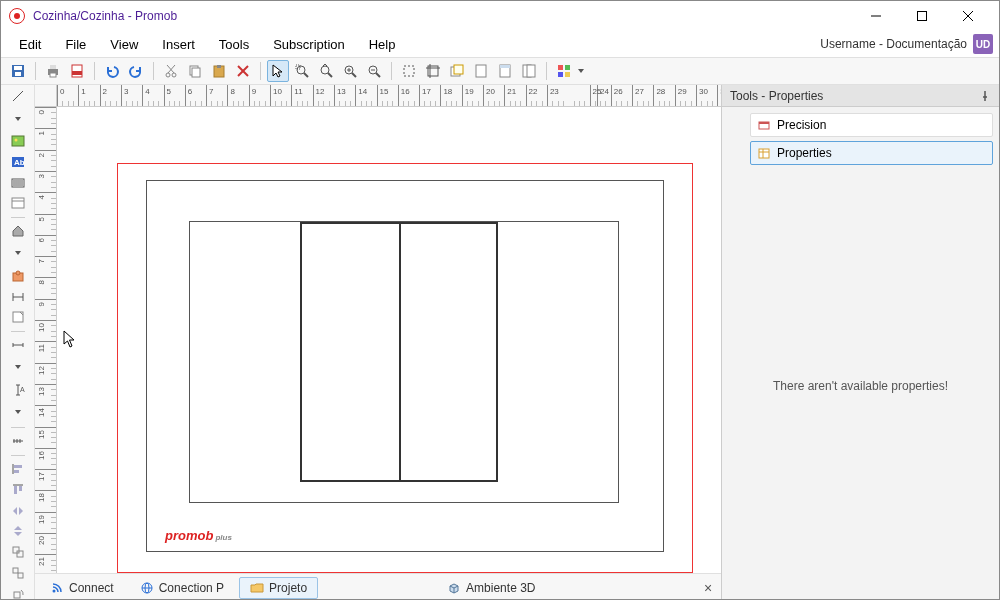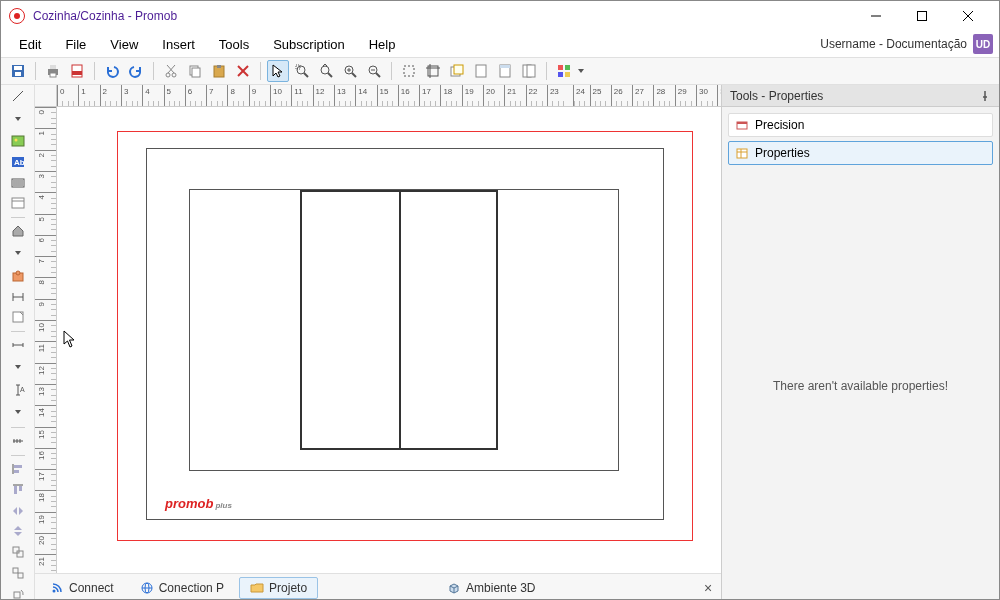--- a/index.html
+++ b/index.html
@@ -43,21 +43,21 @@
 .ruler-h .tick.major { border-left: 1px solid #888; }
 .ruler-h .tick.major span { position: absolute; top: 2px; left: 2px; }
 .ruler-h .tick.minor { border-left: 1px solid #bbb; height: 6px; top: 16px; }
 .ruler-v { position: absolute; top: 22px; left: 0; bottom: 28px; width: 22px; background: #f7f7f7; border-right: 1px solid #ccc; font-size: 8px; color: #555; overflow: hidden; }
 .ruler-v .tick { position: absolute; left: 0; width: 22px; height: 1px; }
 .ruler-v .tick.major { border-top: 1px solid #888; }
 .ruler-v .tick.major span { position: absolute; left: 2px; top: 2px; writing-mode: vertical-rl; transform: rotate(180deg); }
 .ruler-v .tick.minor { border-top: 1px solid #bbb; width: 6px; left: 16px; }
 
 .canvas-scroll { position: absolute; top: 22px; left: 22px; right: 0; bottom: 28px; background: #fff; overflow: hidden; }
-.page-outer { position: absolute; top: 24px; left: 60px; width: 576px; height: 410px; border: 1px solid #e33; background: #fff; }
+.page-outer { position: absolute; top: 56px; left: 60px; width: 576px; height: 410px; border: 1px solid #e33; background: #fff; }
 .page-inner { position: absolute; top: 16px; left: 28px; right: 28px; bottom: 20px; border: 1px solid #555; background: #fff; }
 .drawing-frame { position: absolute; top: 40px; left: 42px; width: 430px; height: 282px; border: 1px solid #555; }
 .cabinet { position: absolute; top: 0px; left: 110px; width: 198px; height: 260px; border: 2px solid #333; }
 .cabinet::after { content:""; position: absolute; top: 0; bottom: 0; left: 50%; width: 2px; background: #333; }
 .logo-promob { position: absolute; bottom: 8px; left: 18px; color: #d22; font-weight: bold; font-style: italic; font-size: 13px; }
 .logo-promob .plus { color: #888; font-size: 8px; font-style: italic; margin-left: 2px; }
 
 .cursor-arrow { position: absolute; top: 245px; left: 28px; width: 14px; height: 18px; pointer-events: none; z-index: 10;}
 .cursor-arrow svg { width: 14px; height: 18px; }
 
@@ -67,21 +67,21 @@
 .btab.framed { border: 1px solid #9ac3e6; background: #eaf3fb; }
 .btab .bicon { width: 14px; height: 14px; display: flex; align-items: center; justify-content: center; }
 .bspacer { flex: 1; }
 .tabclose { width: 18px; height: 18px; display: flex; align-items: center; justify-content: center; cursor: pointer; color: #555; font-size: 14px; }
 
 
 .rightpanel { width: 278px; background: #f3f3f3; border-left: 1px solid #ccc; display: flex; flex-direction: column; }
 .rp-header { height: 22px; background: #e4e4e4; border-bottom: 1px solid #ccc; display: flex; align-items: center; padding: 0 8px; font-size: 12px; color: #333; }
 .rp-header .pin { margin-left: auto; width: 12px; height: 12px; }
 .rp-body { padding: 6px; display: flex; flex-direction: column; gap: 4px; }
-.rp-item { height: 24px; display: flex; align-items: center; gap: 6px; padding: 0 6px; background: #fff; border: 1px solid #ddd; border-radius: 2px; cursor: pointer; font-size: 12px; }
+.rp-item { height: 24px; display: flex; align-items: center; gap: 6px; padding: 0 6px; background: #fff; border: 1px solid #ddd; border-radius: 2px; cursor: pointer; font-size: 12px; margin-left: 22px; }
 .rp-item.selected { border: 1px solid #5fa3db; background: #eaf3fb; }
 .rp-item .ricon { width: 14px; height: 14px; }
 .rp-advanced { margin-top: 8px; padding: 6px; background: #fff; border: 1px solid #ddd; border-radius: 2px; display: flex; align-items: center; gap: 8px; flex: 0 0 auto; }
 .rp-adv-row { display: flex; align-items: center; gap: 6px; font-size: 12px; }
 .rp-adv-btn { width: 18px; height: 14px; background: #3a7bd5; border-radius: 1px; cursor: pointer; position: relative; }
 .rp-adv-btn::before, .rp-adv-btn::after { content:""; position:absolute; background:#cfe3f7; }
 .rp-adv-btn.cat::before { top:2px; left:2px; right:2px; height:2px; }
 .rp-adv-btn.cat::after { top:6px; left:2px; right:2px; height:6px; }
 .rp-adv-btn.list::before { top:2px; left:2px; right:2px; height:4px; }
 .rp-adv-btn.list::after { top:8px; left:2px; right:2px; height:4px; }
@@ -547,21 +547,21 @@
         </div>
         <div class="tick minor" style="left: 473.925px;"></div>
         <div class="tick minor" style="left: 479.25px;"></div>
         <div class="tick minor" style="left: 484.575px;"></div>
         <div class="tick major" style="left: 489.9px;">
           <span>23</span>
         </div>
         <div class="tick minor" style="left: 495.225px;"></div>
         <div class="tick minor" style="left: 500.55px;"></div>
         <div class="tick minor" style="left: 505.875px;"></div>
-        <div class="tick major" style="left: 516px; text-decoration: underline;">
+        <div class="tick major" style="left: 540px; text-decoration: underline;">
           <span>24</span>
         </div>
         <div class="tick minor" style="left: 516.525px;"></div>
         <div class="tick minor" style="left: 521.85px;"></div>
         <div class="tick minor" style="left: 527.175px;"></div>
         <div class="tick major" style="left: 532.5px;">
           <span>25</span>
         </div>
         <div class="tick minor" style="left: 537.825px;"></div>
         <div class="tick minor" style="left: 543.15px;"></div>

